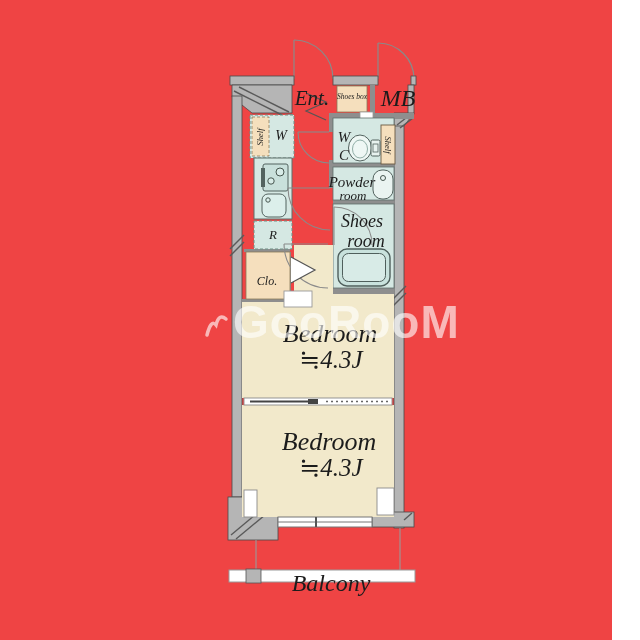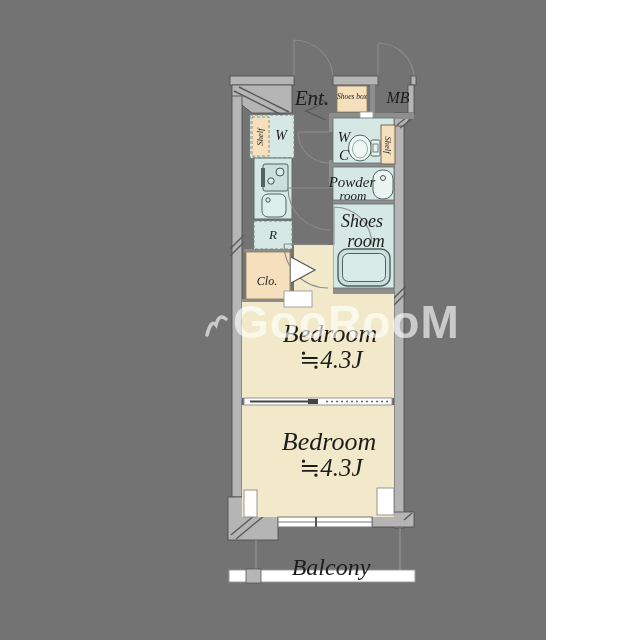--- a/index.html
+++ b/index.html
@@ -1,16 +1,16 @@
 <!DOCTYPE html>
 <html><head>
 <meta charset="utf-8">
 <style>
   html,body{margin:0;padding:0;background:#ffffff;}
-  #stage{position:relative;width:546px;height:640px;background:#737373;overflow:hidden;
+  #stage{position:relative;width:612px;height:640px;background:#ef4444;overflow:hidden;
          font-family:"Liberation Serif","DejaVu Serif",serif;}
   #plan-svg{position:absolute;left:0;top:0;}
   .label{position:absolute;transform:translate(-50%,-50%);white-space:nowrap;
          font-style:italic;color:#1c1c1c;line-height:1;
          font-family:"Liberation Serif","DejaVu Serif","DejaVu Sans",serif;}
   .rot-ccw{transform:translate(-50%,-50%) rotate(-90deg);}
   .rot-cw{transform:translate(-50%,-50%) rotate(90deg);}
   #watermark{position:absolute;left:203px;top:299px;height:46px;display:flex;
              align-items:center;gap:4px;pointer-events:none;}
   #watermark .wm-text{color:rgba(255,255,255,0.62);
@@ -151,37 +151,37 @@
   <g>
     <line x1="256" y1="540" x2="256" y2="570" stroke="#999999" stroke-width="1.1"></line>
     <line x1="400" y1="528" x2="400" y2="570" stroke="#999999" stroke-width="1.1"></line>
     <rect x="229" y="570" width="186" height="12" fill="#ffffff" stroke="#999999" stroke-width="1"></rect>
     <rect x="246" y="569" width="15" height="14" fill="#b5b5b5" stroke="#555555" stroke-width="0.8"></rect>
   </g>
 </svg>
 
 <div class="label" style="left:312px;top:98px;font-size:21px;">Ent.</div>
 <div class="label" style="left:352px;top:97px;font-size:7.5px;">Shoes box</div>
-<div class="label" style="left:398px;top:98px;font-size:16px;">MB</div>
+<div class="label" style="left:398px;top:98px;font-size:24px;">MB</div>
 <div class="label" style="left:281px;top:136px;font-size:14px;">W</div>
 <div class="label rot-ccw" style="left:260px;top:137px;font-size:8.5px;">Shelf</div>
 <div class="label" style="left:344px;top:137px;font-size:15px;">W</div>
 <div class="label" style="left:344px;top:155px;font-size:15px;">C</div>
 <div class="label rot-cw" style="left:388px;top:145px;font-size:8.5px;">Shelf</div>
 <div class="label" style="left:352px;top:182px;font-size:15px;">Powder</div>
 <div class="label" style="left:353px;top:195px;font-size:13px;">room</div>
 <div class="label" style="left:362px;top:221px;font-size:18px;">Shoes</div>
 <div class="label" style="left:366px;top:241px;font-size:18px;">room</div>
 <div class="label" style="left:273px;top:234px;font-size:13px;">R</div>
 <div class="label" style="left:267px;top:281px;font-size:12px;">Clo.</div>
 <div class="label" style="left:330px;top:334px;font-size:26px;">Bedroom</div>
 <div class="label" style="left:331px;top:359px;font-size:25px;">≒4.3J</div>
 <div class="label" style="left:329px;top:442px;font-size:26px;">Bedroom</div>
 <div class="label" style="left:331px;top:467px;font-size:25px;">≒4.3J</div>
-<div class="label" style="left:331px;top:567px;font-size:24px;">Balcony</div>
+<div class="label" style="left:331px;top:583px;font-size:24px;">Balcony</div>
 
 <div id="watermark">
   <svg width="26" height="34" viewBox="0 0 26 34">
     <path d="M4,30 Q8,14 13,20 Q16,8 23,14" fill="none" stroke="rgba(255,255,255,0.62)" stroke-width="3.5" stroke-linecap="round"></path>
   </svg>
   <span class="wm-text">GooRooM</span>
 </div>
 
 </div>
 

